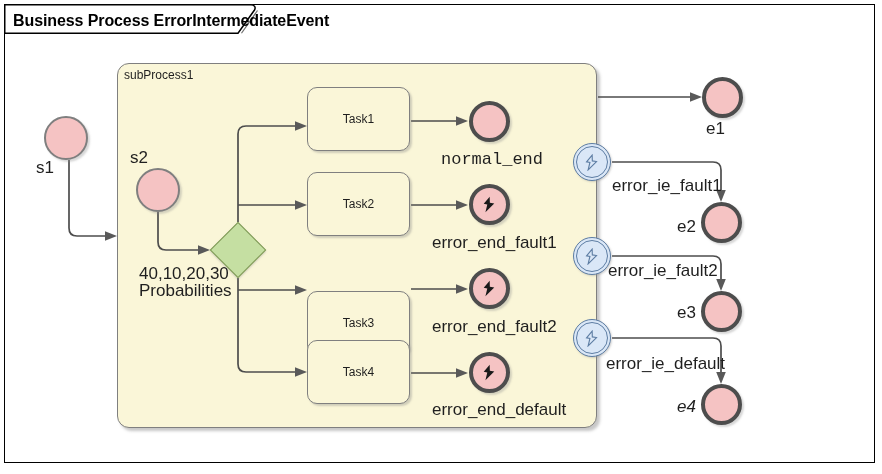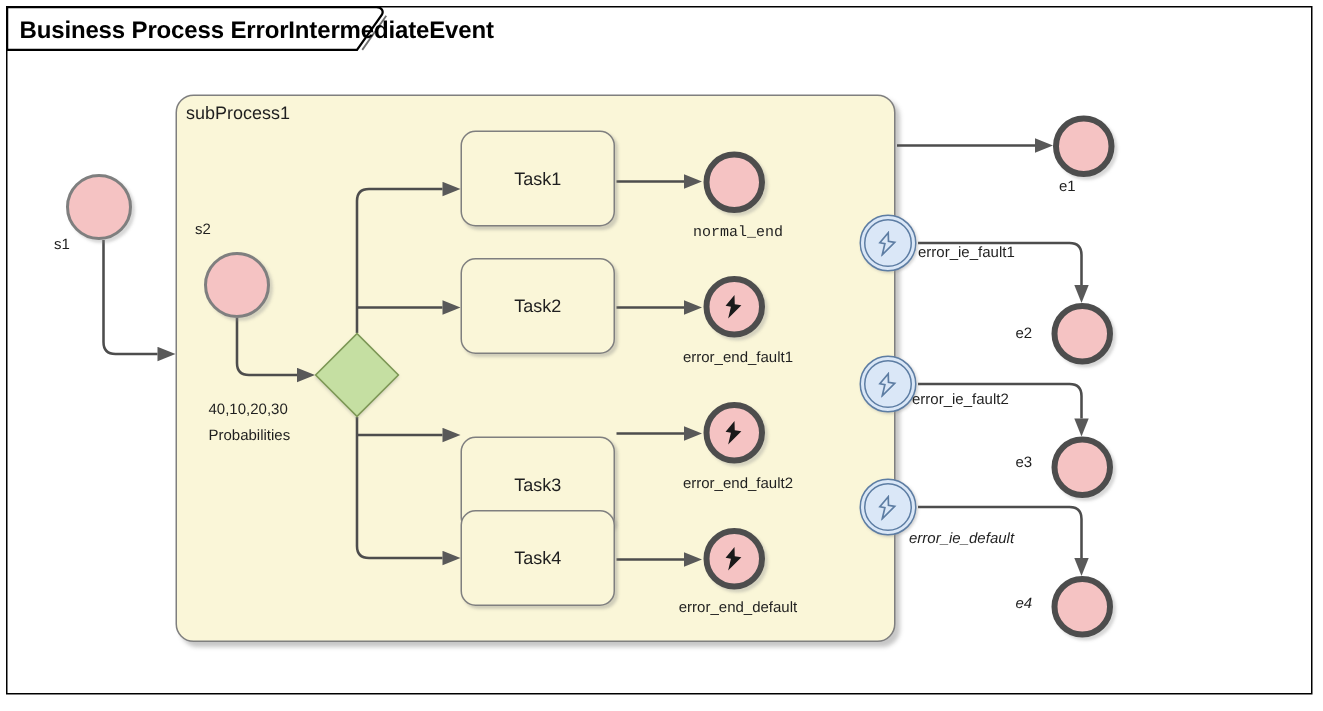--- a/index.html
+++ b/index.html
@@ -37,21 +37,21 @@
   .end-event{width:41px;height:41px;border:4px solid var(--end-border);
              background:var(--start-fill);box-shadow:2px 2px 2px rgba(140,140,140,0.35);}
   .boundary-event{width:38px;height:38px;border:1.5px solid var(--intermediate-border);
                   background:var(--intermediate-fill);position:absolute;
                   box-shadow:1px 1px 2px rgba(140,140,140,0.4);}
   .boundary-event::before{content:"";position:absolute;inset:2px;border-radius:50%;
                           border:1.3px solid var(--intermediate-border);}
   .gateway{left:218px;top:230px;width:40px;height:40px;background:var(--gateway-fill);
            border:1.5px solid var(--gateway-border);transform:rotate(45deg);
            box-shadow:1px 1px 2px rgba(140,140,140,0.35);}
-  .lbl{position:absolute;font-size:10px;color:var(--label-color);z-index:4;white-space:nowrap;}
+  .lbl{position:absolute;font-size:17px;color:var(--label-color);z-index:4;white-space:nowrap;}
   .lbl-center{width:120px;text-align:center;}
 </style>
 </head>
 <body>
 
 <div class="frame"></div>
 
 <svg class="tab-svg" viewBox="0 0 270 34">
   <path d="M 0.75,0.75 L 247,0.75 C 250.5,0.75 252,3.5 250.5,6 L 234,29.25 L 0.75,29.25 Z" fill="#ffffff" stroke="#000000" stroke-width="1.5"></path>
   <path d="M 237.5,29.25 L 253.5,6.5" fill="none" stroke="#6e6e6e" stroke-width="1.2"></path>
@@ -130,35 +130,35 @@
     <polygon points="10.2,0.8 3.2,9.2 7.4,10 5.2,19.2 15.6,8.8 10.4,8" fill="#1a1a1a"></polygon>
   </svg>
 </div>
 <div class="lbl lbl-center" style="left:432px;top:400px;">error_end_default</div>
 
 <div class="node event boundary-event" style="left:573px;top:143px;">
   <svg width="16" height="17" viewBox="0 0 20 20">
     <polygon points="10.2,0.8 3.2,9.2 7.4,10 5.2,19.2 15.6,8.8 10.4,8" fill="none" stroke="#5d7da3" stroke-width="1.4"></polygon>
   </svg>
 </div>
-<div class="lbl" style="left:612px;top:163px;">error_ie_fault1</div>
+<div class="lbl" style="left:612px;top:176px;">error_ie_fault1</div>
 
 <div class="node event boundary-event" style="left:573px;top:237px;">
   <svg width="16" height="17" viewBox="0 0 20 20">
     <polygon points="10.2,0.8 3.2,9.2 7.4,10 5.2,19.2 15.6,8.8 10.4,8" fill="none" stroke="#5d7da3" stroke-width="1.4"></polygon>
   </svg>
 </div>
 <div class="lbl" style="left:608px;top:261px;">error_ie_fault2</div>
 
 <div class="node event boundary-event" style="left:573px;top:319px;">
   <svg width="16" height="17" viewBox="0 0 20 20">
     <polygon points="10.2,0.8 3.2,9.2 7.4,10 5.2,19.2 15.6,8.8 10.4,8" fill="none" stroke="#5d7da3" stroke-width="1.4"></polygon>
   </svg>
 </div>
-<div class="lbl" style="left:606px;top:354px;font-style:italic;">error_ie_default</div>
+<div class="lbl" style="left:606px;top:354px;">error_ie_default</div>
 
 <div class="node event end-event" style="left:702px;top:77px;"></div>
 <div class="lbl" style="left:706px;top:119px;">e1</div>
 
 <div class="node event end-event" style="left:701px;top:202px;"></div>
 <div class="lbl" style="left:677px;top:217px;">e2</div>
 
 <div class="node event end-event" style="left:701px;top:291px;"></div>
 <div class="lbl" style="left:677px;top:303px;">e3</div>
 

